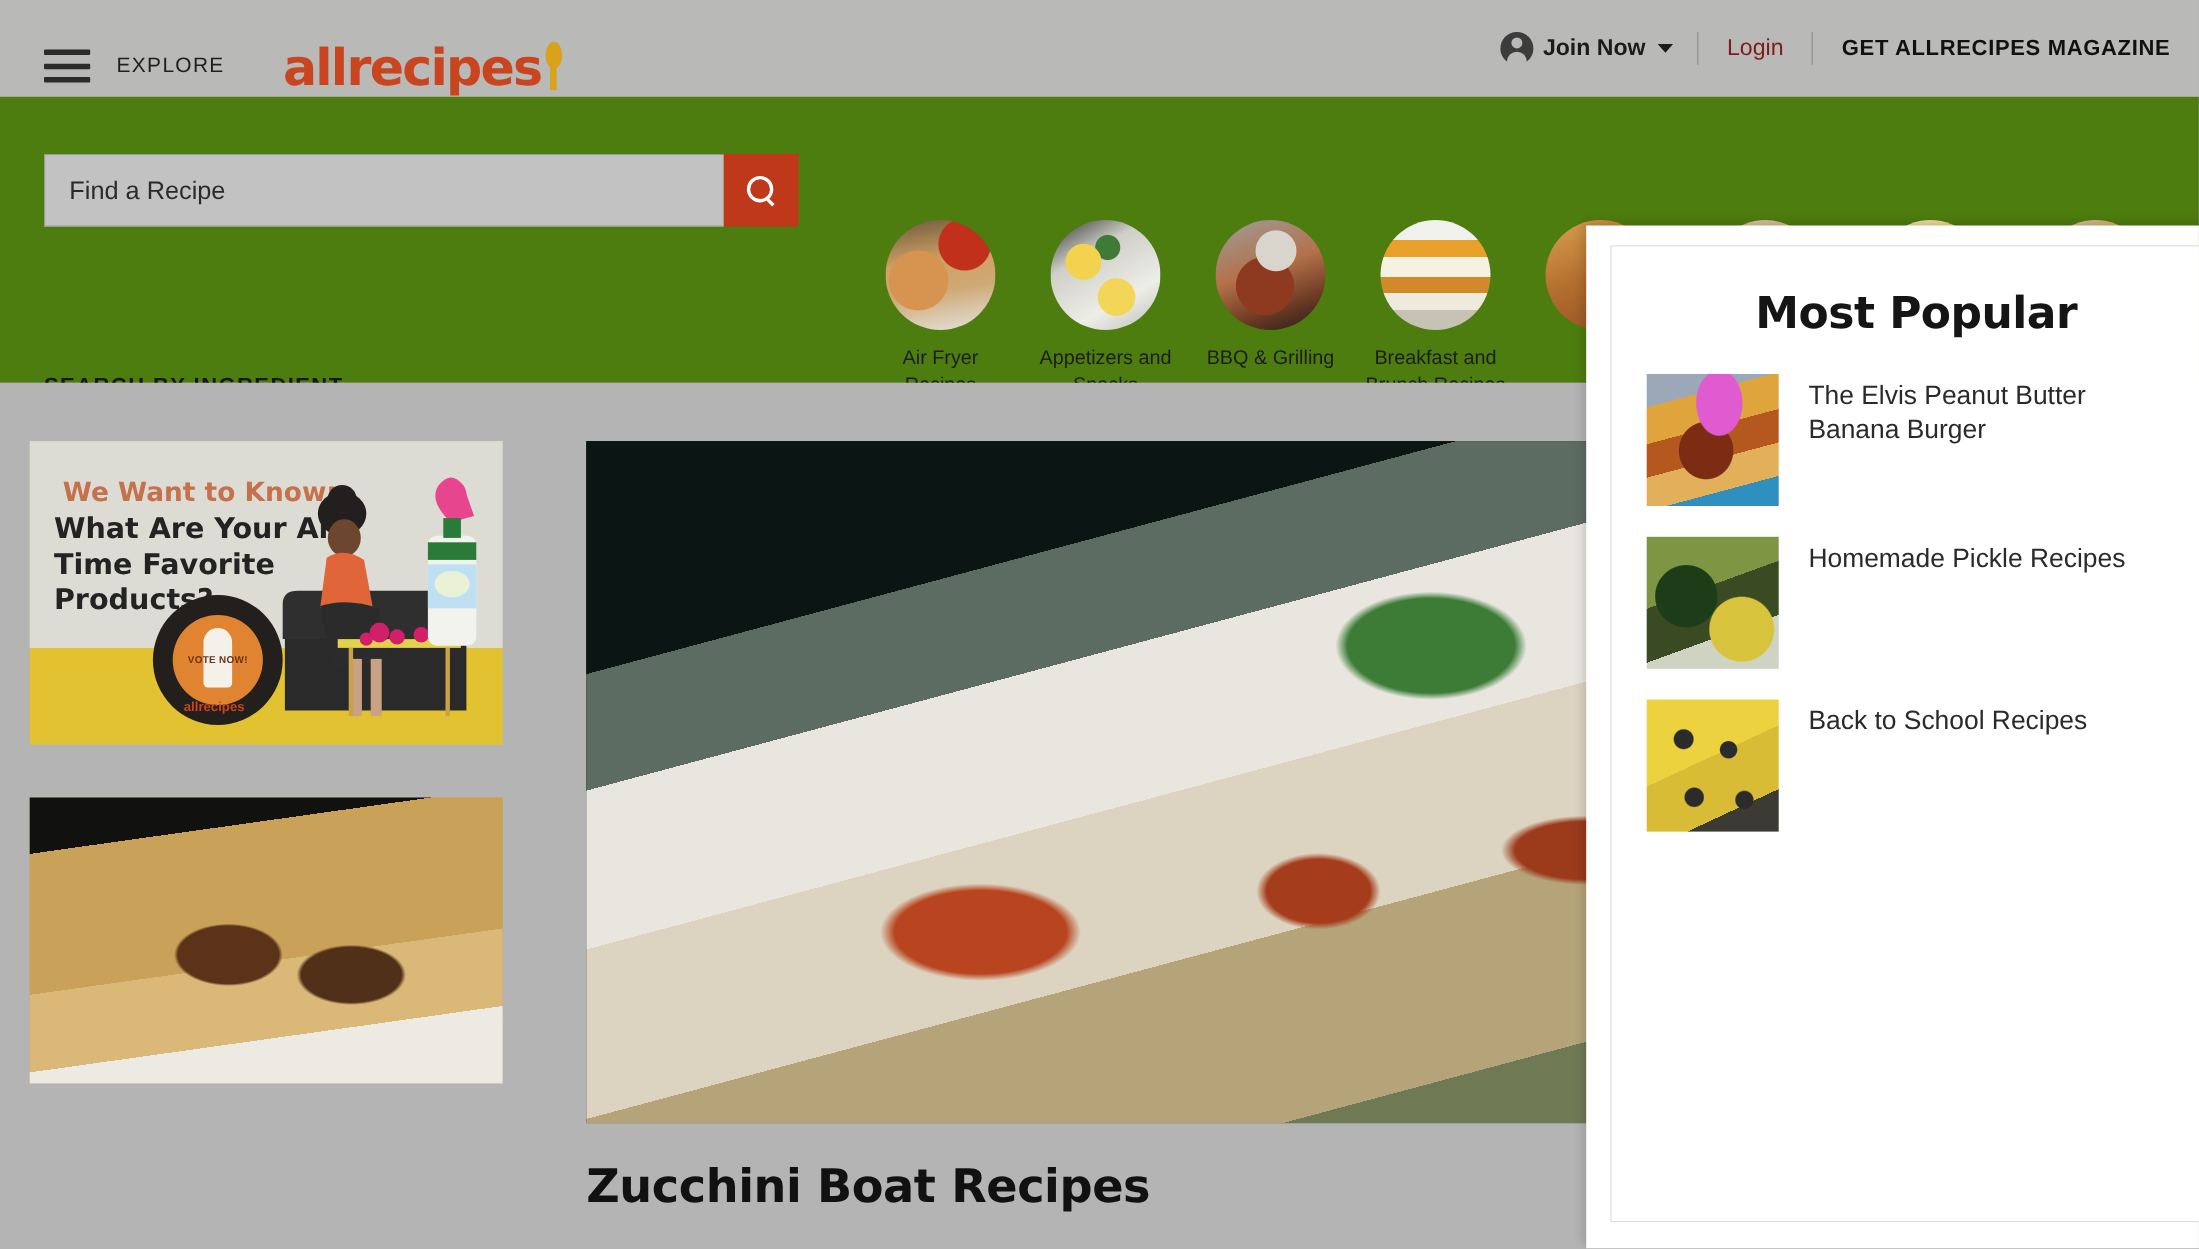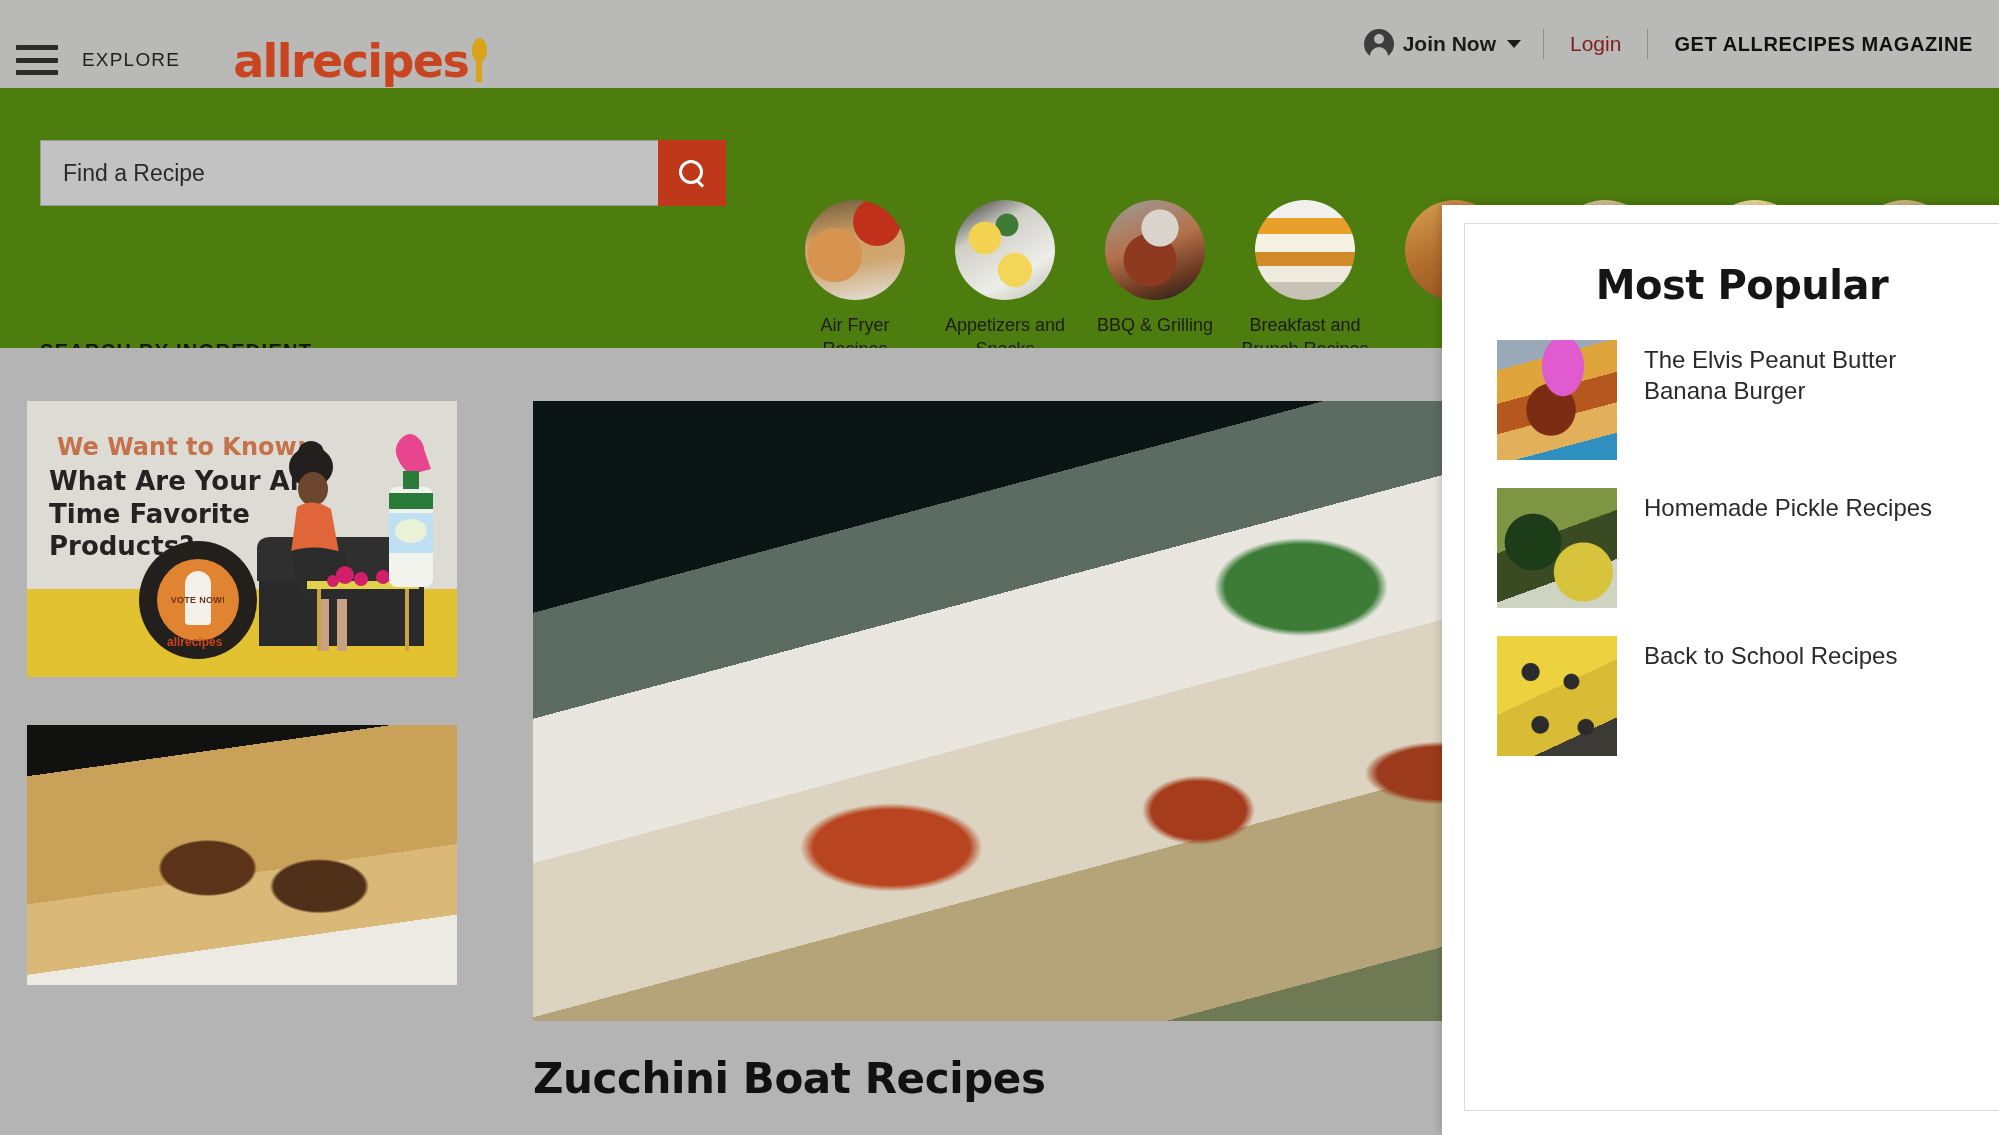--- a/index.html
+++ b/index.html
@@ -11,21 +11,21 @@
     position: relative;
   }
 
   
   #top-header {
     position: absolute; left: 0; top: 0;
     width: 1999px; height: 88px;
     background: #b9b9b7;
     display: flex; align-items: center;
   }
-  #header-left { display: flex; align-items: center; padding-left: 16px; margin-top: 32px; }
+  #header-left { display: flex; align-items: center; padding-left: 40px; margin-top: 32px; }
   .hamburger {
     width: 42px; height: 30px;
     display: flex; flex-direction: column; justify-content: space-between;
     cursor: pointer;
   }
   .hamburger span { display: block; height: 5px; background: #2b2b2b; border-radius: 1px; width: 100%; }
   #explore-label {
     margin-left: 24px;
     font-size: 19px; letter-spacing: 1.2px;
     color: #1f1f1f; font-weight: 400;

